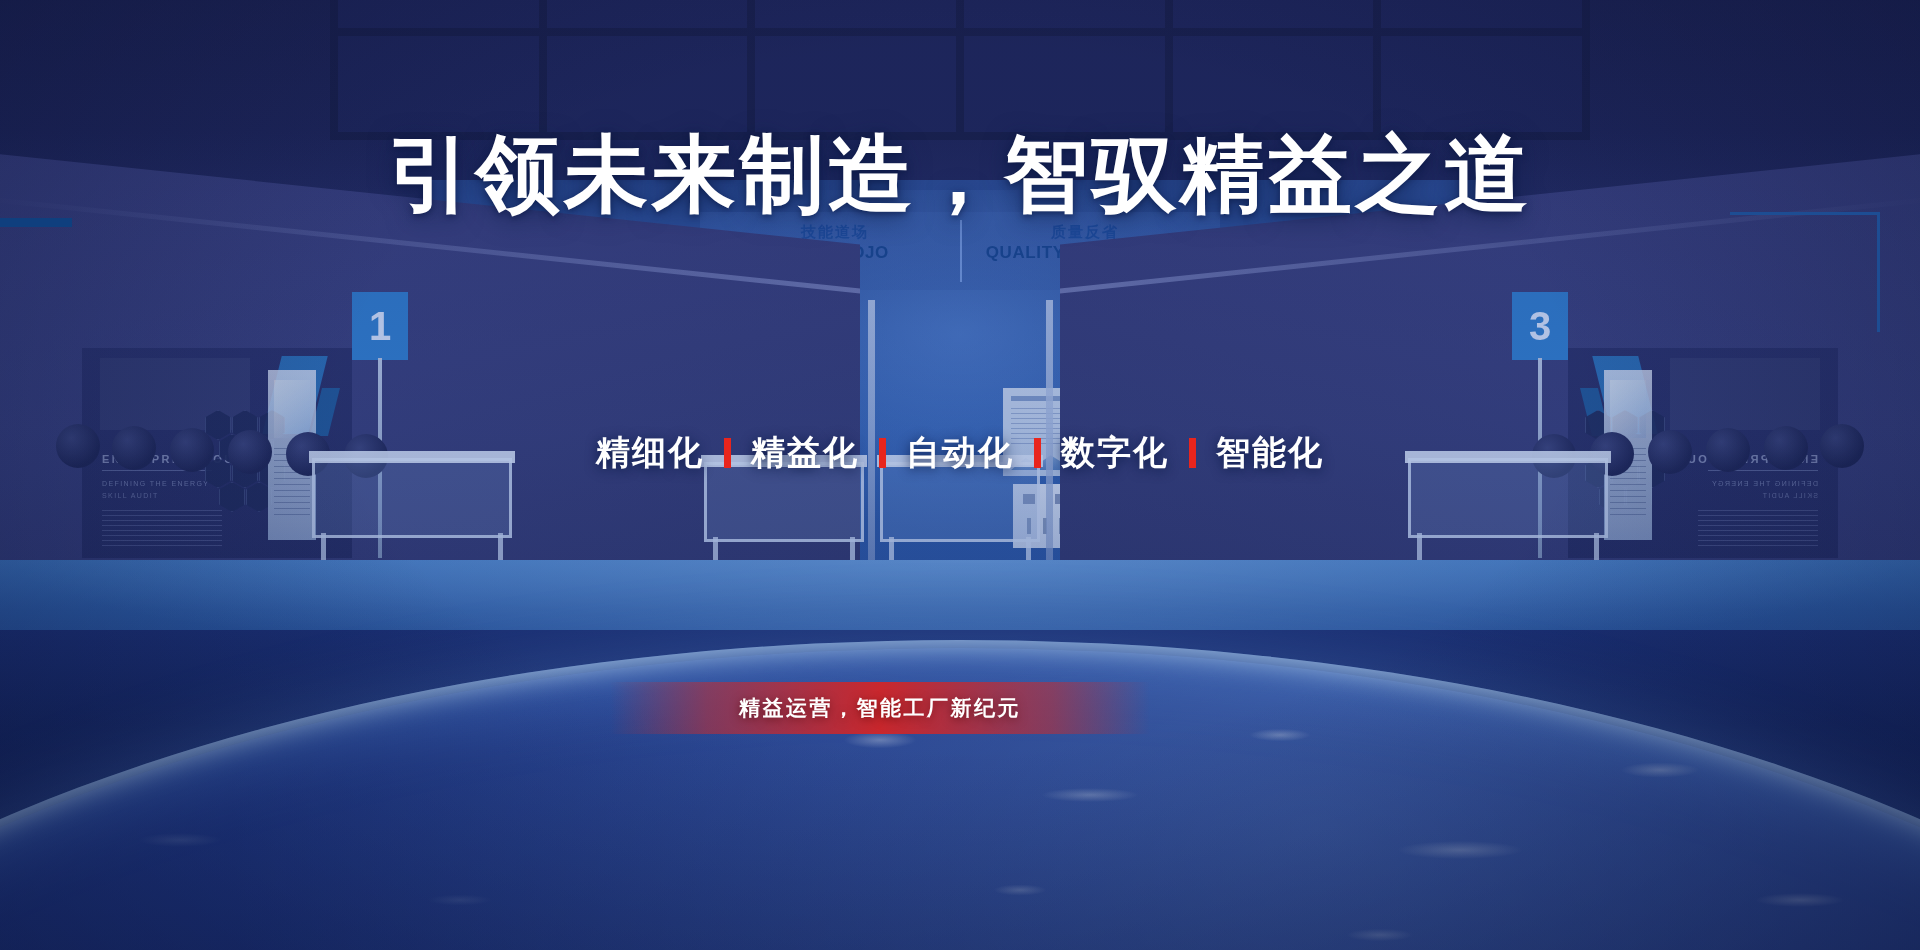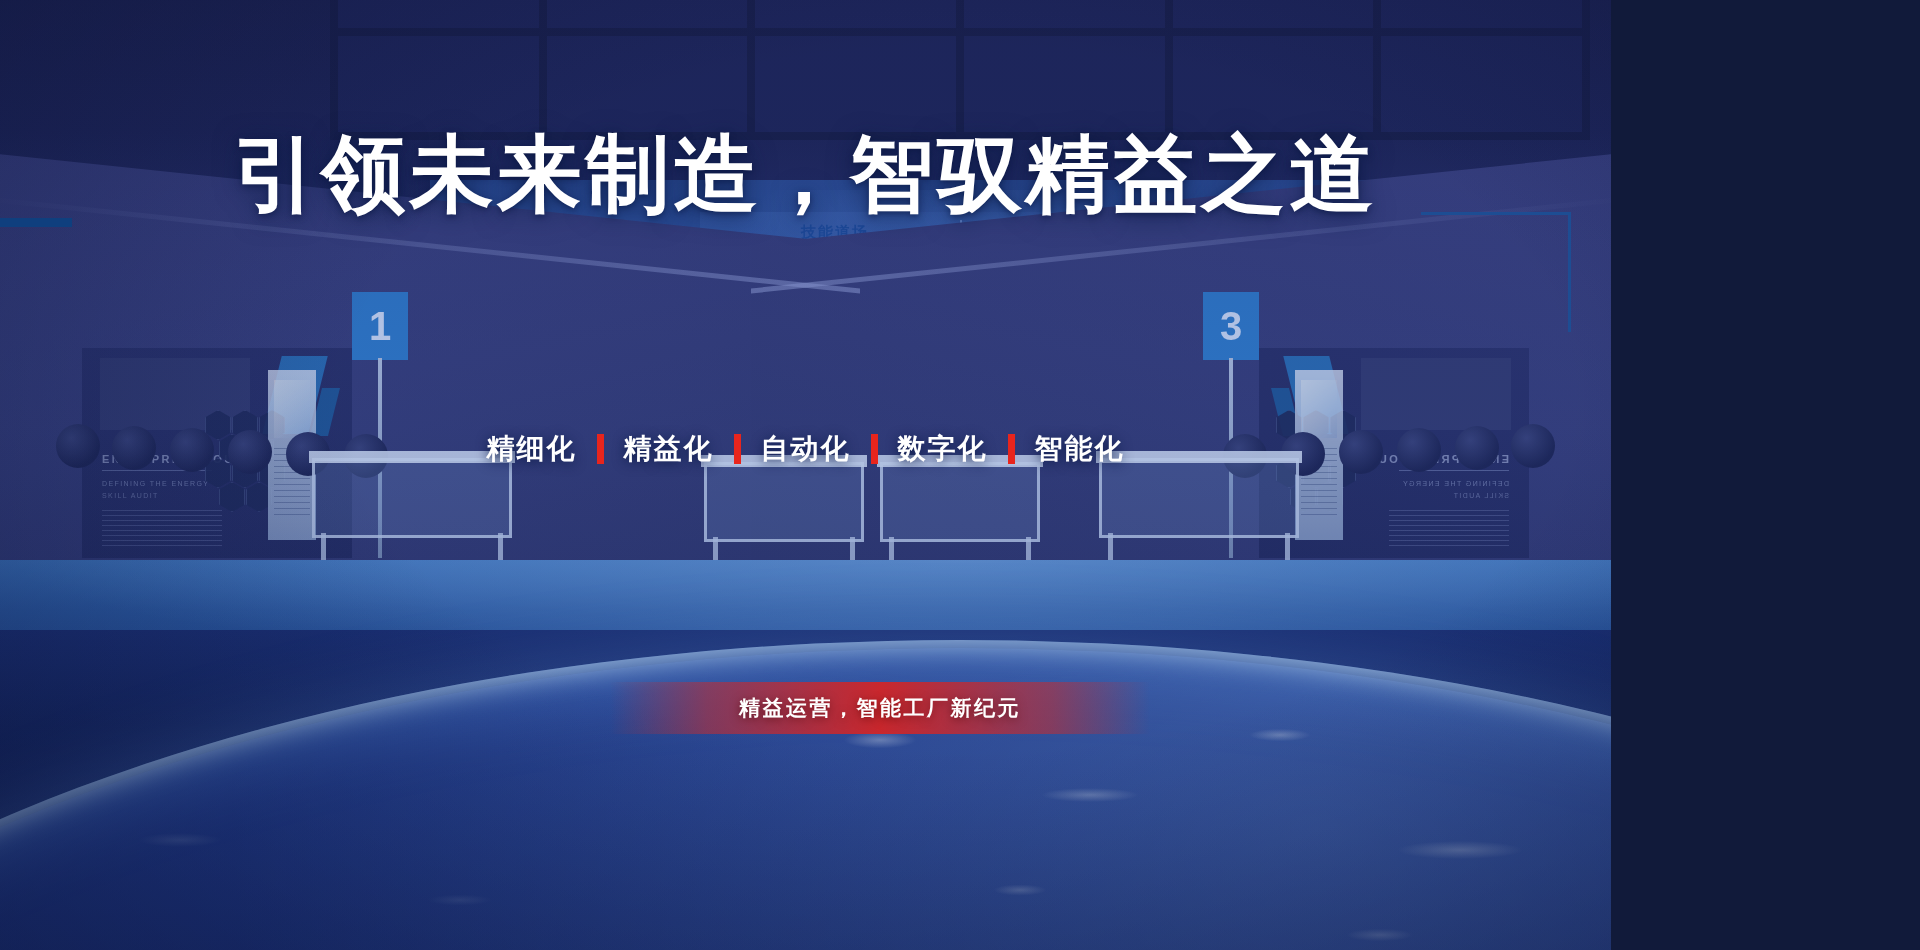--- a/index.html
+++ b/index.html
@@ -1,21 +1,21 @@
 <!DOCTYPE html>
 <html><head>
 <meta charset="utf-8">
 <title>Lean Manufacturing Hero Banner</title>
 <style>
   * { margin:0; padding:0; box-sizing:border-box; }
   html,body { width:1920px; height:950px; overflow:hidden; background:#111a3a; }
   body { font-family:"Liberation Sans","DejaVu Sans",sans-serif; }
 
   #stage {
-    position:relative; width:1611px; height:950px; overflow:hidden;
+    position:relative; width:1920px; height:950px; overflow:hidden;
     background:#1d2350;
   }
 
   
   .layer { position:absolute; }
 
   
   .ceiling {
     left:0; top:0; width:1920px; height:240px;
     background:linear-gradient(180deg,#191f4a 0%,#1b2150 55%,#222a5e 100%);
@@ -238,21 +238,21 @@
   #subline {
     position:absolute; left:0; right:0; top:364px; text-align:center;
     font-size:26px; color:#ffffff; letter-spacing:1.5px; line-height:34px;
     text-shadow:0 2px 12px rgba(8,22,66,.85);
   }
   #keywords {
     position:absolute; left:0; right:0; top:430px;
     display:flex; justify-content:center; align-items:center; gap:20px;
   }
   .kw {
-    font-size:28px; font-weight:bold; color:#ffffff; letter-spacing:2px;
+    font-size:34px; font-weight:bold; color:#ffffff; letter-spacing:2px;
     text-shadow:0 2px 12px rgba(8,22,66,.85);
   }
   .kw-sep { width:7px; height:30px; background:#e8251d; flex:0 0 auto; }
 
   #ribbon {
     position:absolute; left:610px; top:682px; width:540px; height:52px;
     background:linear-gradient(90deg,
       rgba(196,44,48,0) 0%,
       rgba(196,44,48,.55) 18%,
       rgba(214,36,36,.92) 50%,

